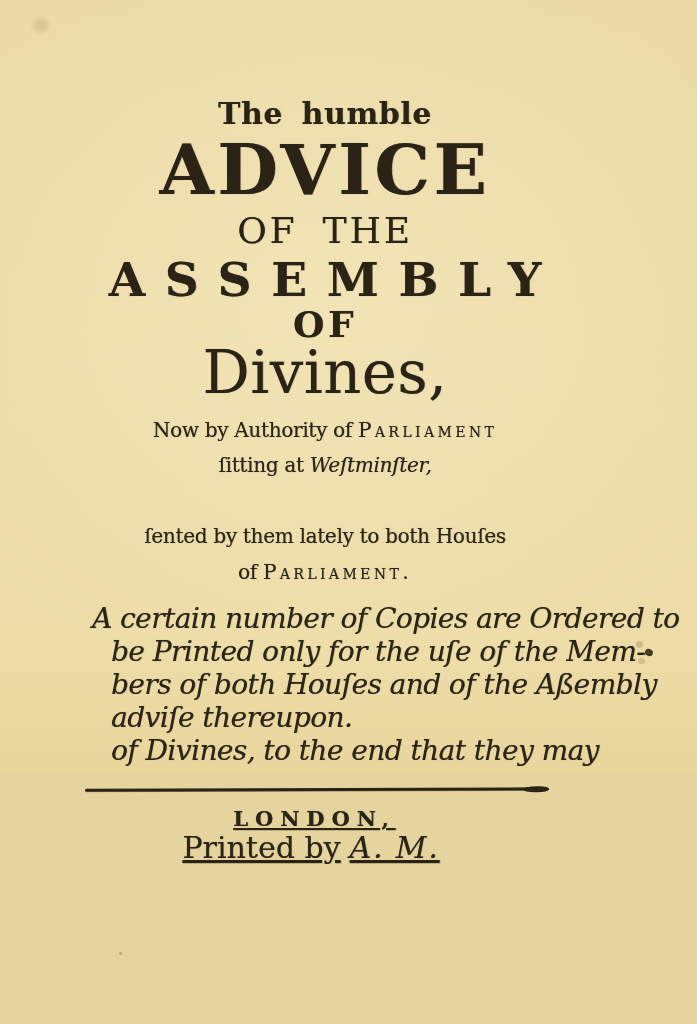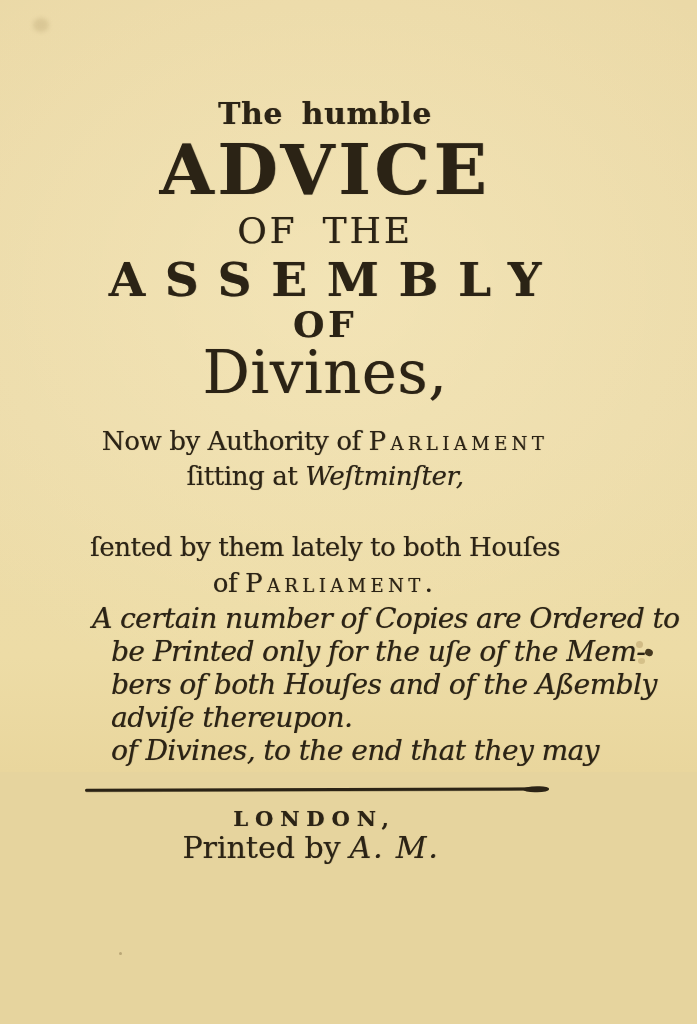--- a/index.html
+++ b/index.html
@@ -29,21 +29,21 @@
     text-align: center;
     white-space: nowrap;
     text-shadow: 0.4px 0.4px 0.7px rgba(43,35,21,0.55);
   }
   .half-title   { top: 96px;  font-size: 30px; font-weight: bold; letter-spacing: 0.02em; word-spacing: 0.25em; }
   .main-title   { top: 128px; font-size: 70px; font-weight: bold; letter-spacing: 0.05em; }
   .of-the       { top: 210px; font-size: 36px; font-weight: normal; letter-spacing: 0.08em; word-spacing: 0.30em; }
   .assembly     { top: 252px; font-size: 47px; font-weight: bold; letter-spacing: 0.42em; text-indent: 0.42em; }
   .of-word      { top: 303px; font-size: 36px; font-weight: bold; letter-spacing: 0.10em; }
   .divines      { top: 338px; font-size: 59px; letter-spacing: 0.01em; }
-  .body-line    { font-size: 26px; letter-spacing: -0.015em; margin-top: 8px; }
+  .body-line    { font-size: 20px; letter-spacing: -0.015em; }
   .authority    { top: 418px; }
   .sitting      { top: 453px; }
   .concerning   { top: 489px; }
   .presented    { top: 524px; }
   .of-parl      { top: 560px; }
   .sc {
     font-variant: small-caps;
     letter-spacing: 0.17em;
   }
   .it { font-style: italic; }
@@ -75,21 +75,21 @@
   .rule::after {
     content: "";
     position: absolute;
     right: -2px;
     top: -1.5px;
     width: 26px;
     height: 6px;
     background: #2b2315;
     border-radius: 60% 40% 50% 50%;
   }
-  .imprint-line { left: 5px; width: 612px; }
+  .imprint-line { left: 5px; width: 612px; text-decoration: underline; }
   .london  { top: 806px; font-size: 21px; font-weight: bold; letter-spacing: 0.33em; text-indent: 0.33em; }
   .printed { top: 830px; font-size: 30px; }
   .initials { font-style: italic; letter-spacing: 0.06em; text-align: center; }
   .speck {
     position: absolute;
     background: #463920;
     border-radius: 45% 60% 50% 55%;
   }
   .speck-main { top: 649px; left: 645px; width: 8px; height: 7px; transform: rotate(20deg); }
   .speck-halo-a { top: 641px; left: 636px; width: 7px; height: 7px; background: rgba(185,160,105,0.55); border-radius: 50%; }

